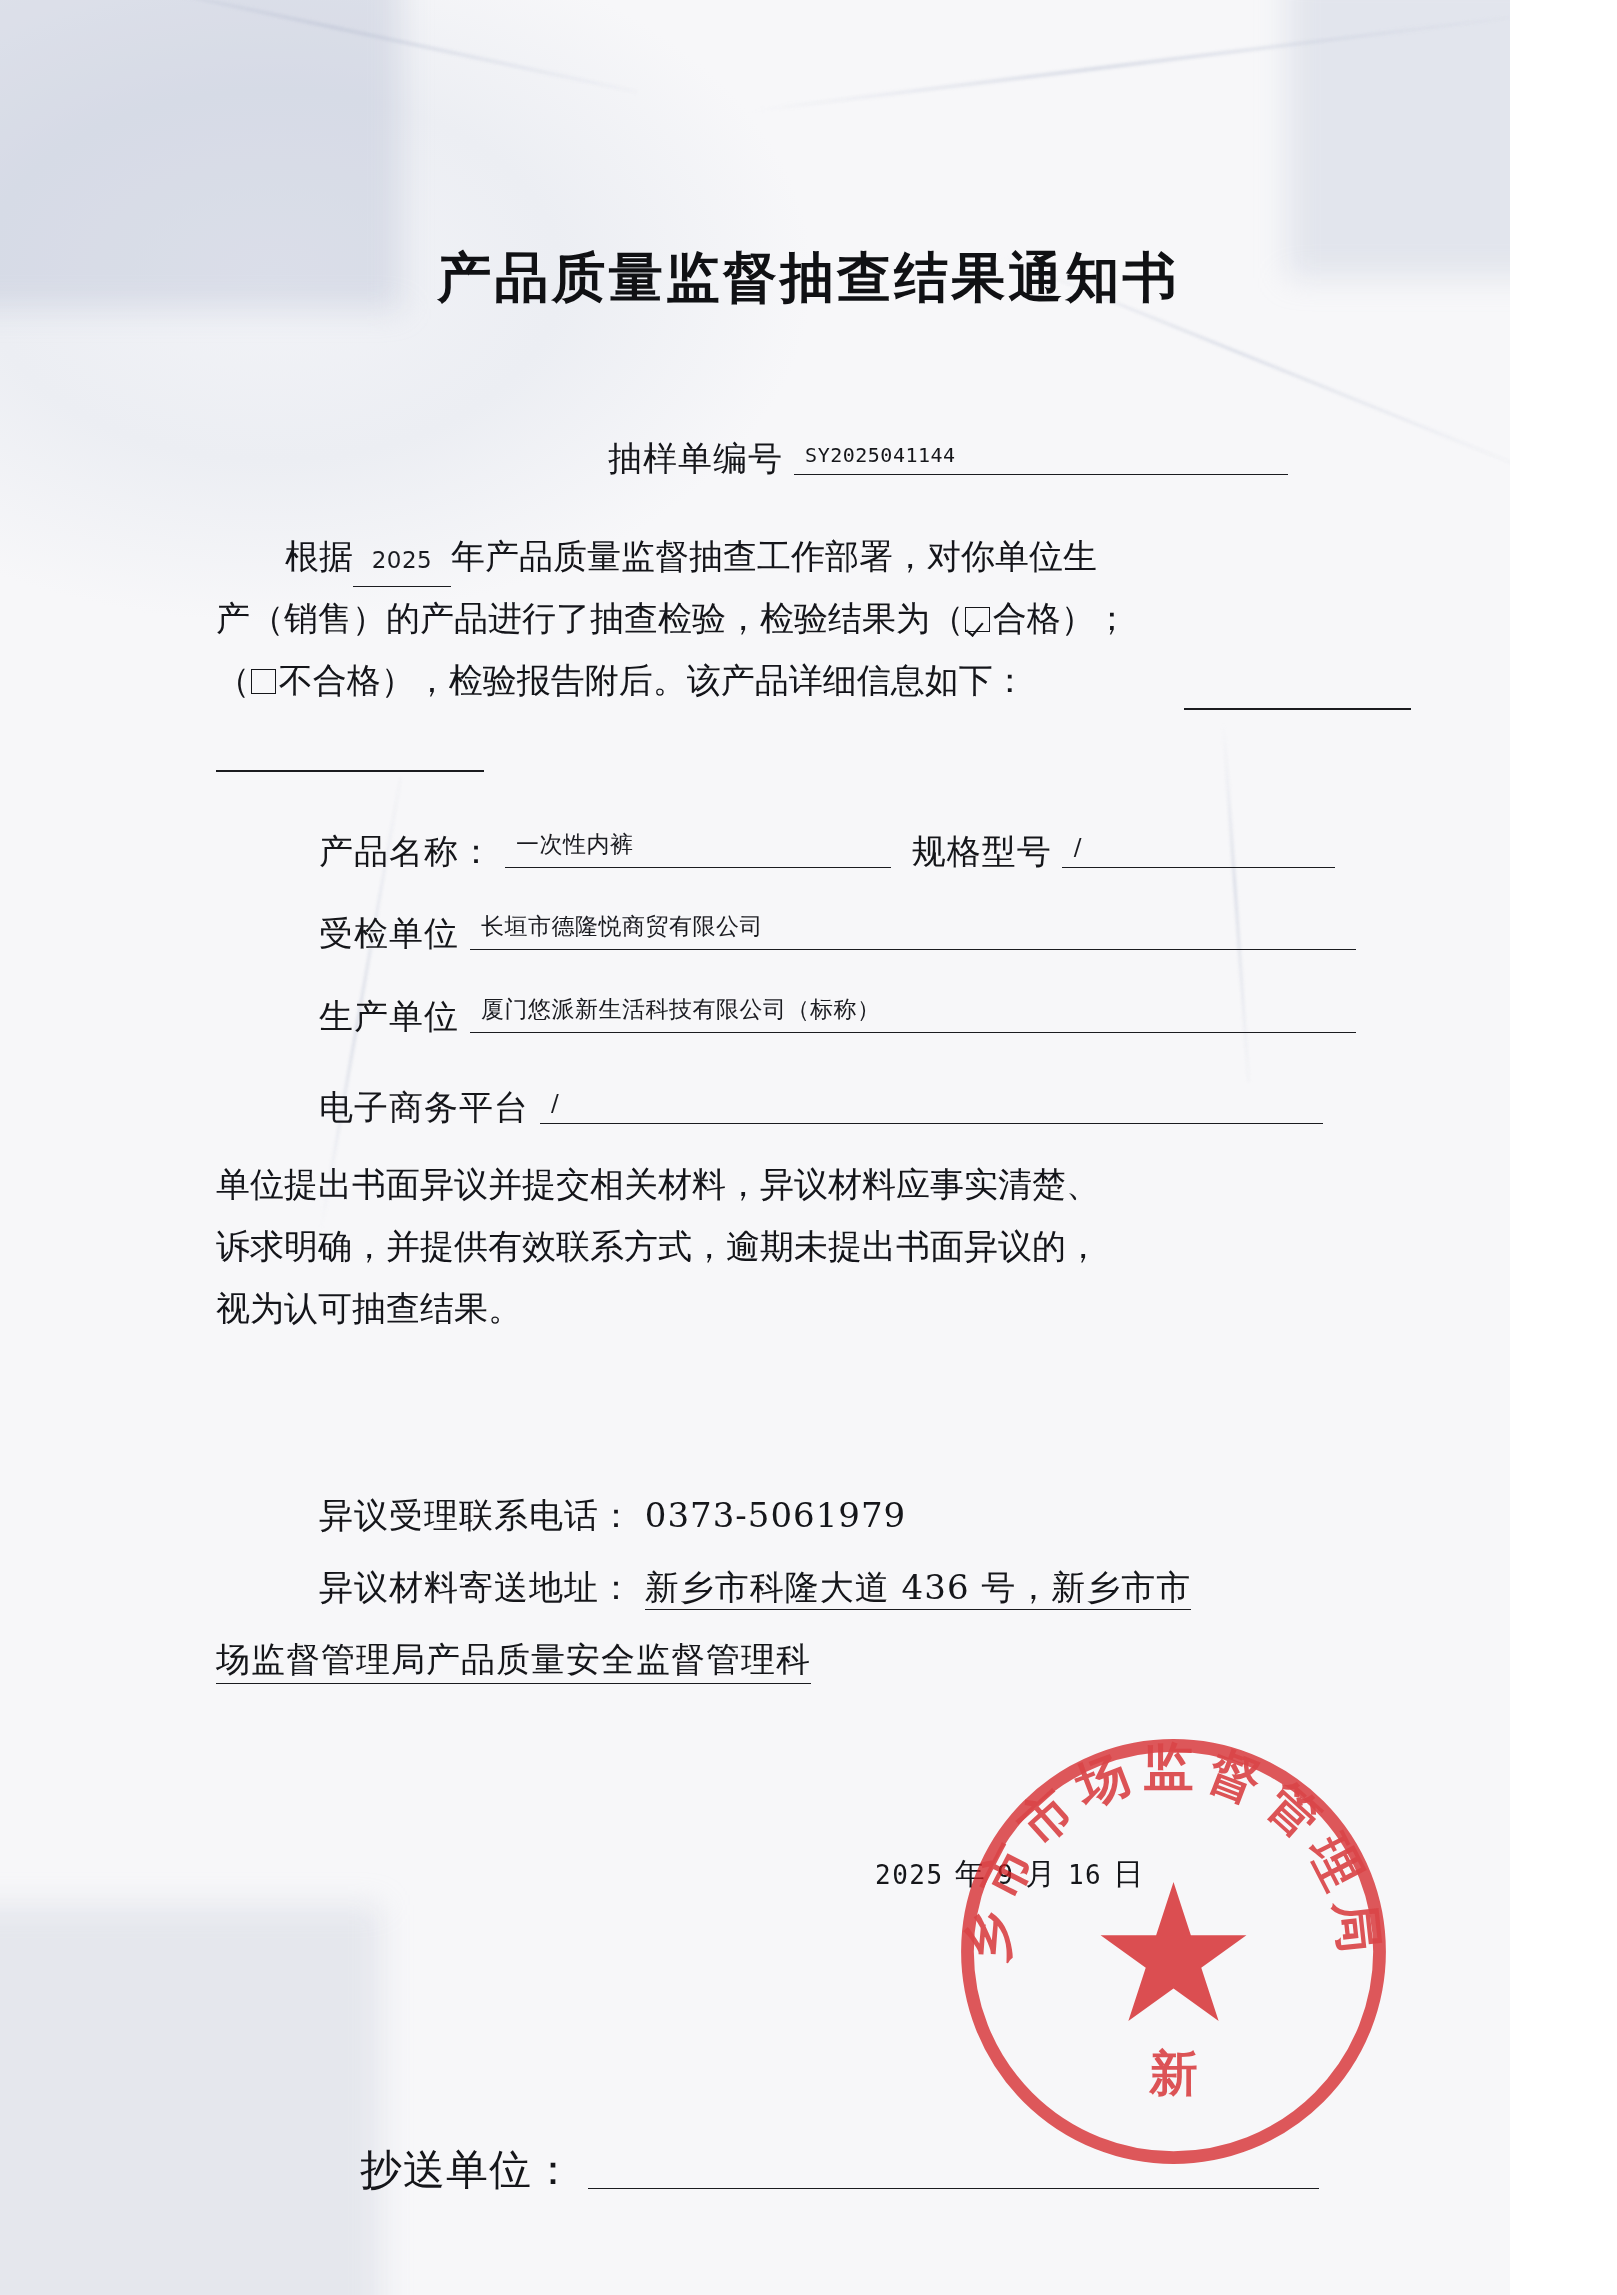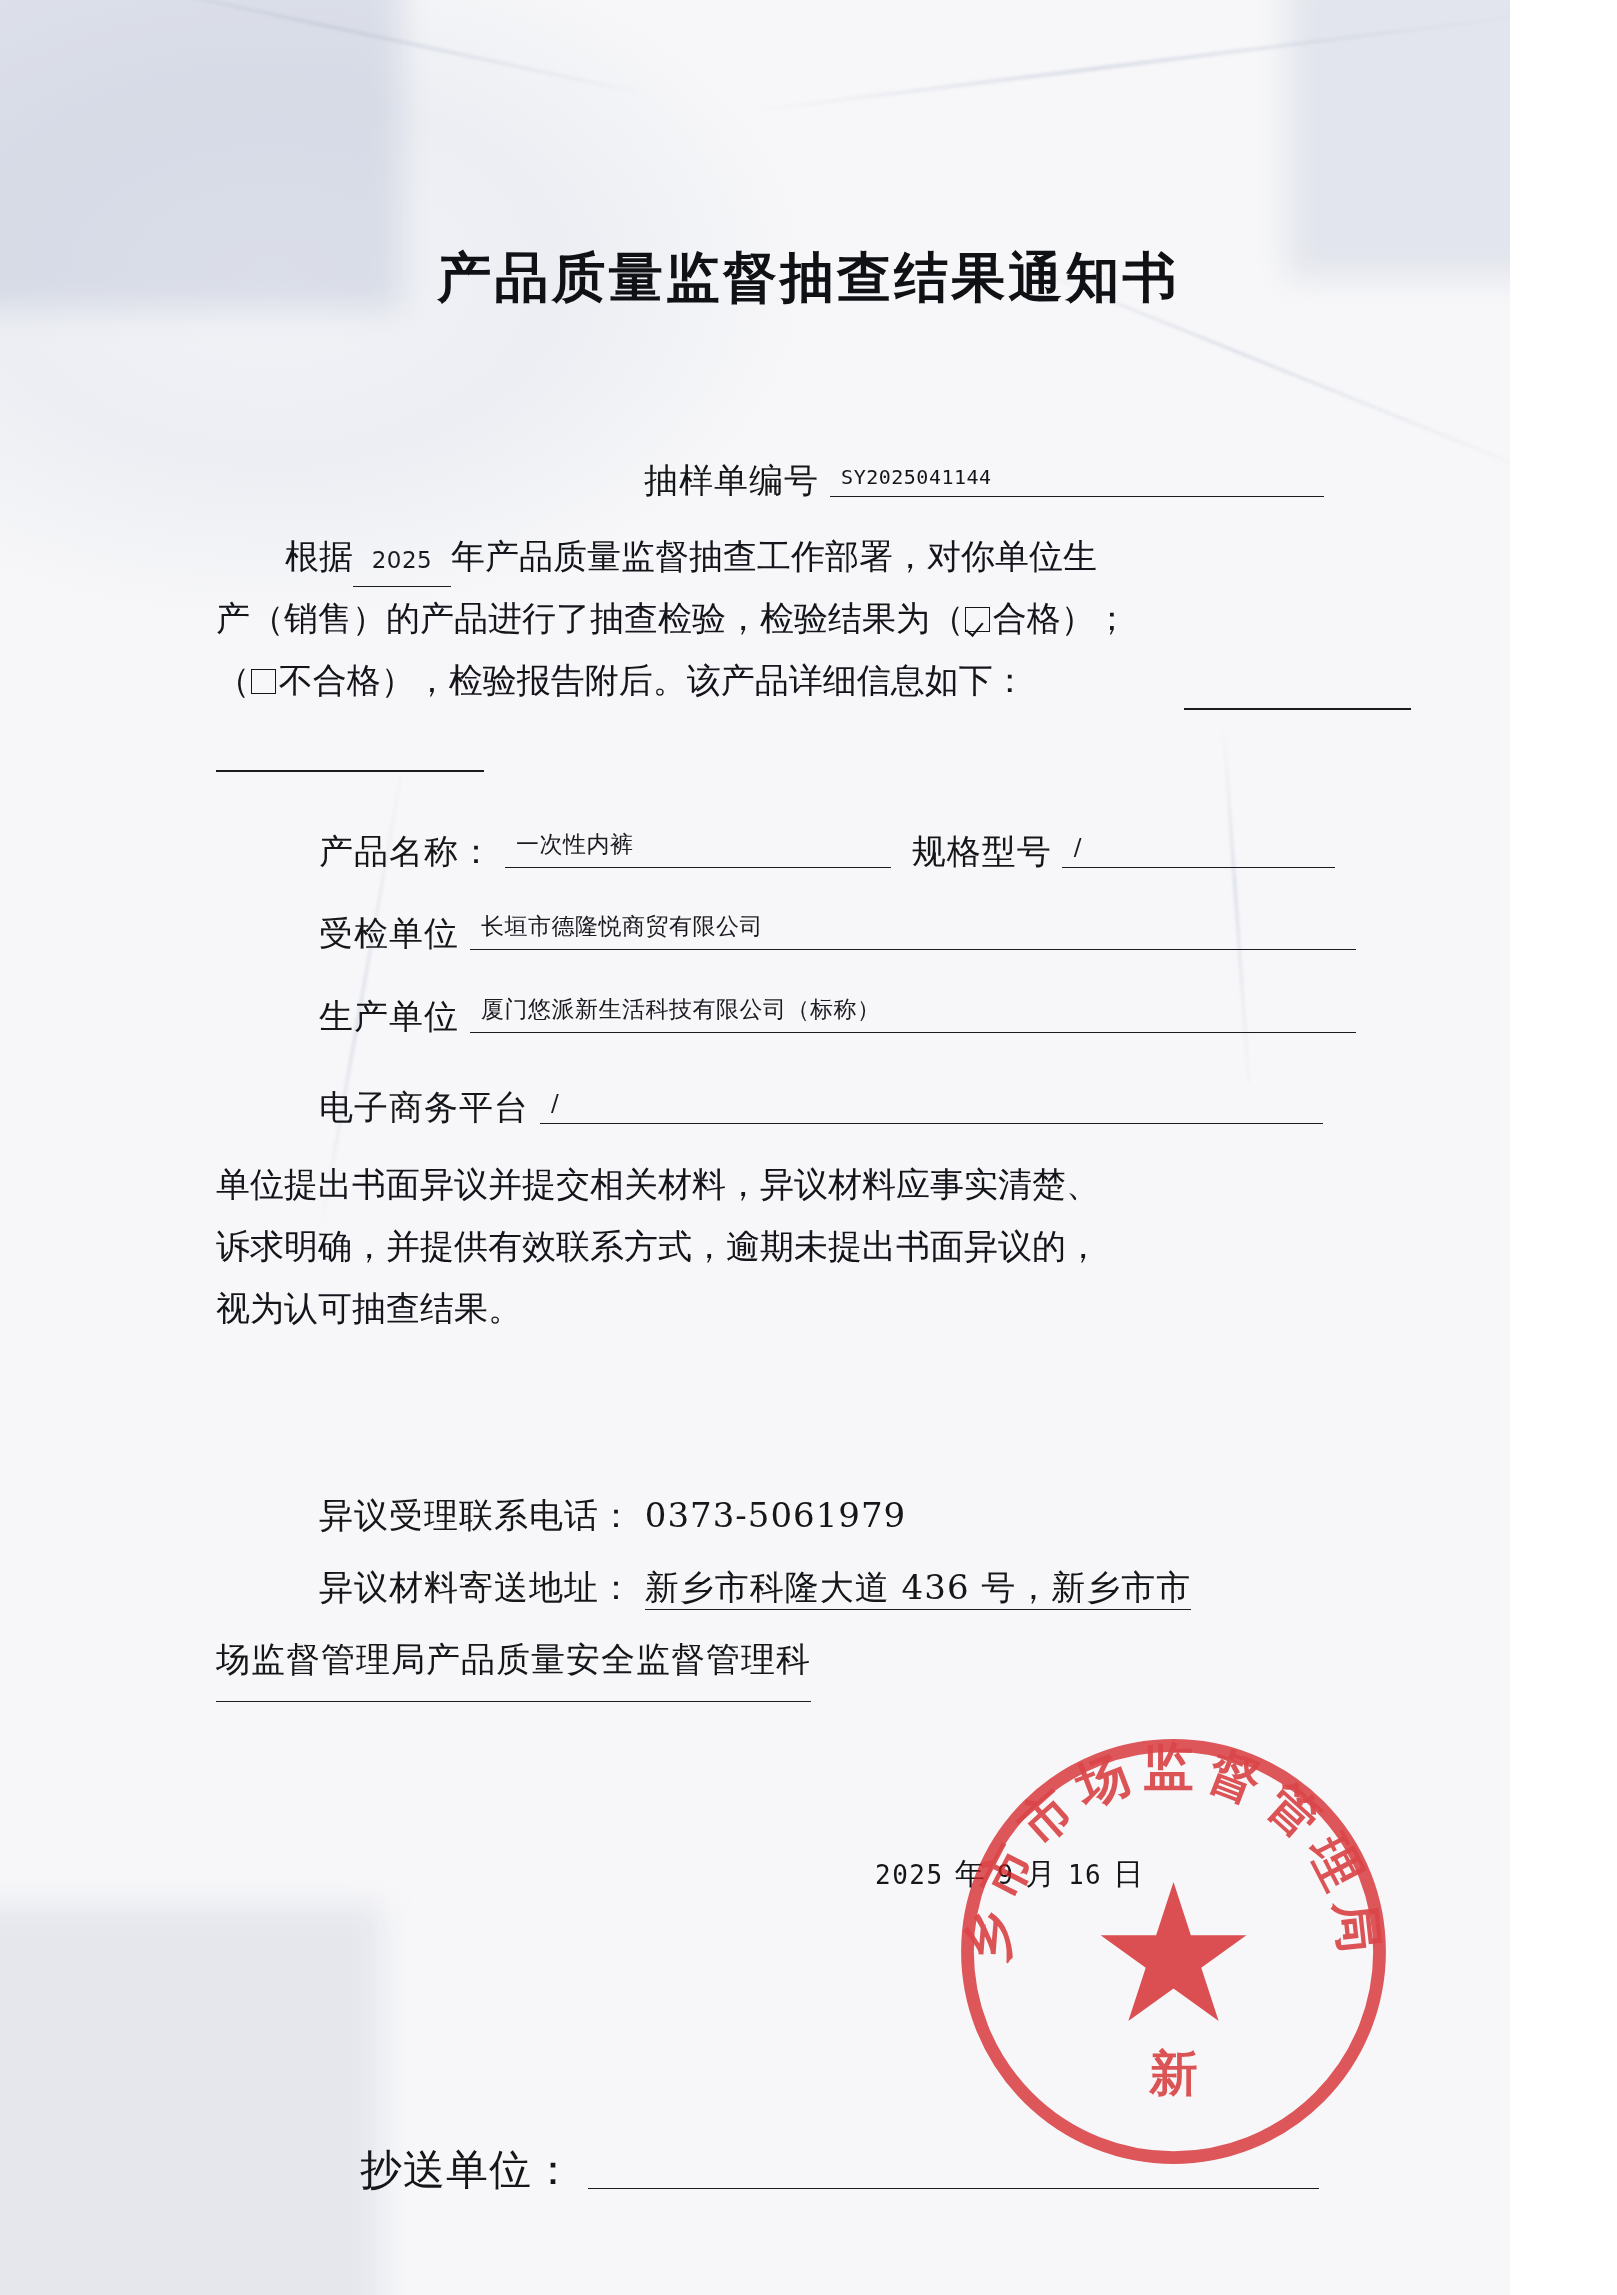--- a/index.html
+++ b/index.html
@@ -175,21 +175,21 @@
   <div class="crease" style="left:77px; top:31px; width:566px; height:4.1px; transform:rotate(12deg);"></div>
   <div class="crease" style="left:747px; top:62px; width:772px; height:3.6px; transform:rotate(-7deg);"></div>
   <div class="crease" style="left:978px; top:360px; width:566px; height:3.1px; transform:rotate(22deg);"></div>
   <div class="crease" style="left:129px; top:1004px; width:463px; height:3.1px; transform:rotate(-80deg);"></div>
   <div class="crease" style="left:1056px; top:901px; width:360px; height:3.1px; transform:rotate(86deg);"></div>
 
   <div class="doc">
 
     <div class="title">产品质量监督抽查结果通知书</div>
 
-    <div class="field-row" style="left:608px; top:453px;margin-left:36px;">
+    <div class="field-row" style="left:608px; top:431px;">
       <span class="label">抽样单编号</span>
       <span class="fill" style="width:494px;">
         <span class="mono-no">SY2025041144</span>
       </span>
     </div>
 
     <div class="body-text" style="top:525px;">
       <div class="row">
         <span class="indent"></span><span>根据</span><span class="ul" style="width:98px;"><span class="hand">2025</span></span><span>年产品质量监督抽查工作部署，对你单位生</span>
       </div>
@@ -251,21 +251,21 @@
     <div class="field-row" style="top:1493px;">
       <span class="label">异议受理联系电话：</span>
       <span class="label">0373-5061979</span>
     </div>
 
     <div class="field-row" style="top:1565px;">
       <span class="label">异议材料寄送地址：</span>
       <span class="label" style="border-bottom:1.5px solid #1b1c20; padding-bottom:2px;">新乡市科隆大道 436 号，新乡市市</span>
     </div>
     <div class="field-row" style="left:216px; top:1637px;">
-      <span class="label" style="border-bottom:1.5px solid #1b1c20; padding-bottom:22px;">场监督管理局产品质量安全监督管理科</span>
+      <span class="label" style="border-bottom:1.5px solid #1b1c20; padding-bottom:4px;">场监督管理局产品质量安全监督管理科</span>
     </div>
 
     <div class="date-line">
       <span class="num">2025</span>
       <span>年</span>
       <span class="num">9</span>
       <span>月</span>
       <span class="num">16</span>
       <span>日</span>
     </div>

